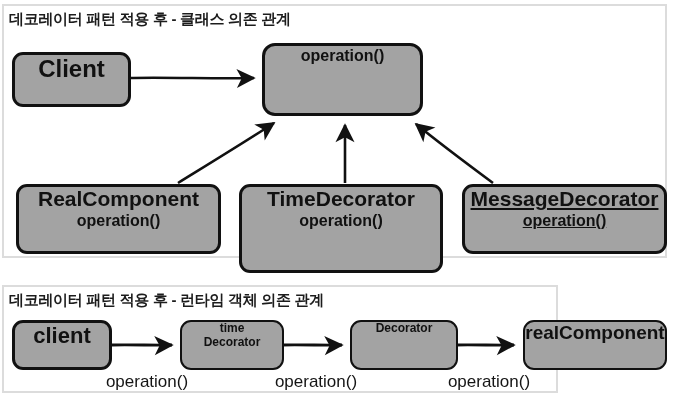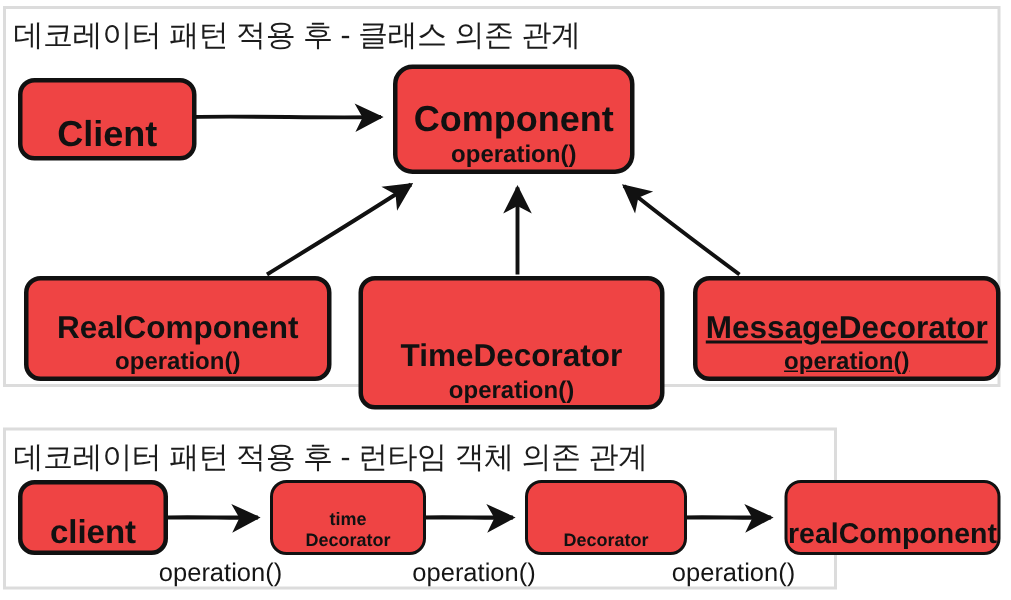--- a/index.html
+++ b/index.html
@@ -6,27 +6,27 @@
   #canvas{
     position:relative;width:674px;height:400px;background:#ffffff;overflow:hidden;
     font-family:"Liberation Sans","DejaVu Sans",sans-serif;color:#111111;
   }
   .panel{
     position:absolute;background:#ffffff;border:2px solid #dcdcdc;box-sizing:border-box;
   }
   #panel-class{left:2px;top:4px;width:665px;height:254px;}
   #panel-runtime{left:2px;top:285px;width:556px;height:108px;}
   .panel-title{
-    position:absolute;left:5px;top:4px;font-size:20px;font-weight:400;
+    position:absolute;left:5px;top:4px;font-size:15px;font-weight:700;
     color:#1c1c1c;letter-spacing:-0.3px;white-space:nowrap;
   }
   .node{
-    position:absolute;border:3px solid #111111;border-radius:11px;background:#ef4444;
+    position:absolute;border:3px solid #111111;border-radius:11px;background:#a3a3a3;
     box-sizing:border-box;display:flex;flex-direction:column;align-items:center;
-    justify-content:flex-end;text-align:center;line-height:1.15;
+    justify-content:flex-start;text-align:center;line-height:1.15;
   }
   .node .lbl-lg{font-size:24px;font-weight:bold;}
   .node .lbl-md{font-size:21px;font-weight:bold;}
   .node .lbl-sm{font-size:12px;font-weight:bold;}
   .node .method{font-size:16px;font-weight:bold;margin-top:1px;}
   .edges{position:absolute;left:0;top:0;pointer-events:none;}
   .edge{stroke:#111111;fill:none;}
   .edge-label{
     position:absolute;font-size:17px;color:#151515;transform:translateX(-50%);
     white-space:nowrap;
@@ -50,21 +50,20 @@
       <path class="edge" d="M174,177 C208,156 244,134 270,117" stroke-width="2.6" marker-end="url(#ah1)"></path>
       <path class="edge" d="M341,177 C341,160 341,137 341,119" stroke-width="2.6" marker-end="url(#ah1)"></path>
       <path class="edge" d="M489,177 C462,157 434,136 412,118" stroke-width="2.6" marker-end="url(#ah1)"></path>
     </svg>
 
     <div class="node" style="left:8px;top:46px;width:119px;height:55px;">
       <span class="lbl-lg">Client</span>
     </div>
 
     <div class="node" style="left:258px;top:37px;width:161px;height:73px;border-width:3.5px;border-radius:13px;">
-      <span class="lbl-lg">Component</span>
       <span class="method">operation()</span>
     </div>
 
     <div class="node" style="left:12px;top:178px;width:205px;height:70px;">
       <span class="lbl-md">RealComponent</span>
       <span class="method">operation()</span>
     </div>
 
     <div class="node" style="left:235px;top:178px;width:204px;height:89px;">
       <span class="lbl-md">TimeDecorator</span>

